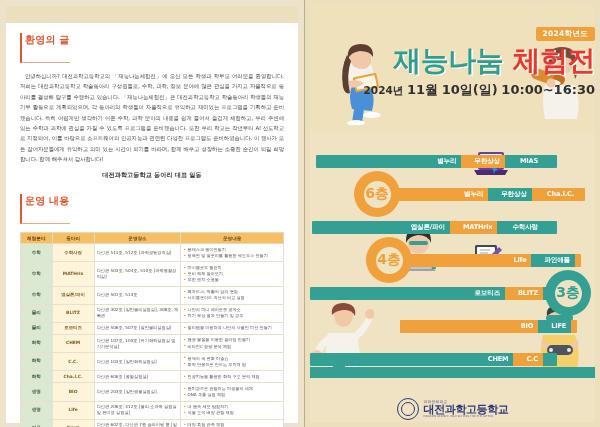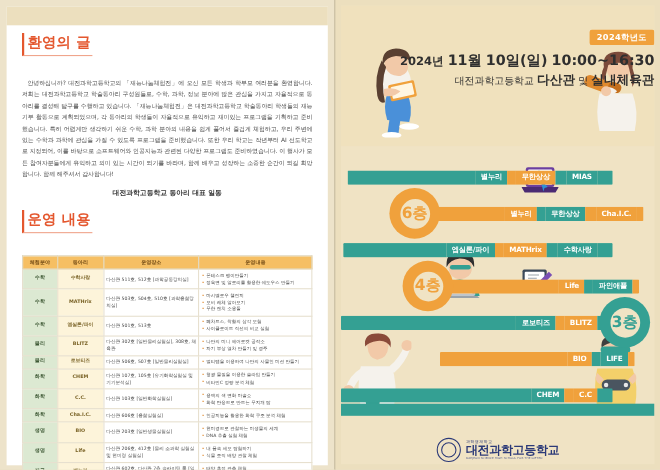--- a/index.html
+++ b/index.html
@@ -31,25 +31,25 @@
     padding: 16px 14px 6px 14px;
   }
   .left-topband {
     position: absolute; left: 0; top: 0; right: 0; height: 17px;
     background: #ecdfbe;
   }
 
   .sec-head {
     position: relative;
     display: inline-block;
-    font-size: 13px; font-weight: bold;
+    font-size: 10px; font-weight: bold;
     color: #e4572e;
     letter-spacing: .2px;
-    margin-bottom: 20px;
-    padding: 0 1px 2px 3px;
+    margin-bottom: 8px;
+    padding: 0 1px 15px 3px;
     border-left: 2px solid #e4572e;
     border-bottom: 1.4px solid #f0a58c;
   }
 
   .welcome-body {
     font-size: 5.4px;
     line-height: 1.92;
     color: #4b4b4b;
     text-align: justify;
     letter-spacing: -.05px;
@@ -439,31 +439,29 @@
             <rect x="4" y="26" width="26" height="11" rx="5" fill="#e08a2e" transform="rotate(20 17 31)"></rect>
             <rect x="26" y="30" width="12" height="9" rx="4" fill="#c46f1d" transform="rotate(20 32 34)"></rect>
             <path d="M20 36 Q28 32 34 38 Q28 44 20 42 Z" fill="#f5f2ec"></path>
             <circle cx="24" cy="38" r="4.5" fill="#f2c9a8"></circle>
             <path d="M46 40 Q52 50 50 62 L44 60 Q46 50 44 42 Z" fill="#f5f2ec"></path>
           </svg>
         </div>
 
         <div class="hero-center">
           <span class="yeardo">2024학년도</span>
+          <div class="title-main">
+            <span class="t-teal">재능나눔</span>
+            <span class="t-red">체험전</span>
+          </div>
           <div class="hero-date">
             <span>2024년</span>
             <span class="big">11월</span>
             <span class="big">10일(일)</span>
             <span class="big">10:00~16:30</span>
-          </div>
-          <div class="hero-place">
-            <span>대전과학고등학교</span>
-            <span class="big">다산관</span>
-            <span>및</span>
-            <span class="big">실내체육관</span>
           </div>
         </div>
       </div>
 
       <div class="stairs" id="stairs">
 
         <div style="position:absolute;left:164px;top:18px;">
           <svg width="34" height="26" viewBox="0 0 34 26">
             <rect x="4" y="1" width="26" height="18" rx="2" fill="#6b3fa0"></rect>
             <rect x="6" y="3" width="22" height="14" rx="1" fill="#ffffff"></rect>

